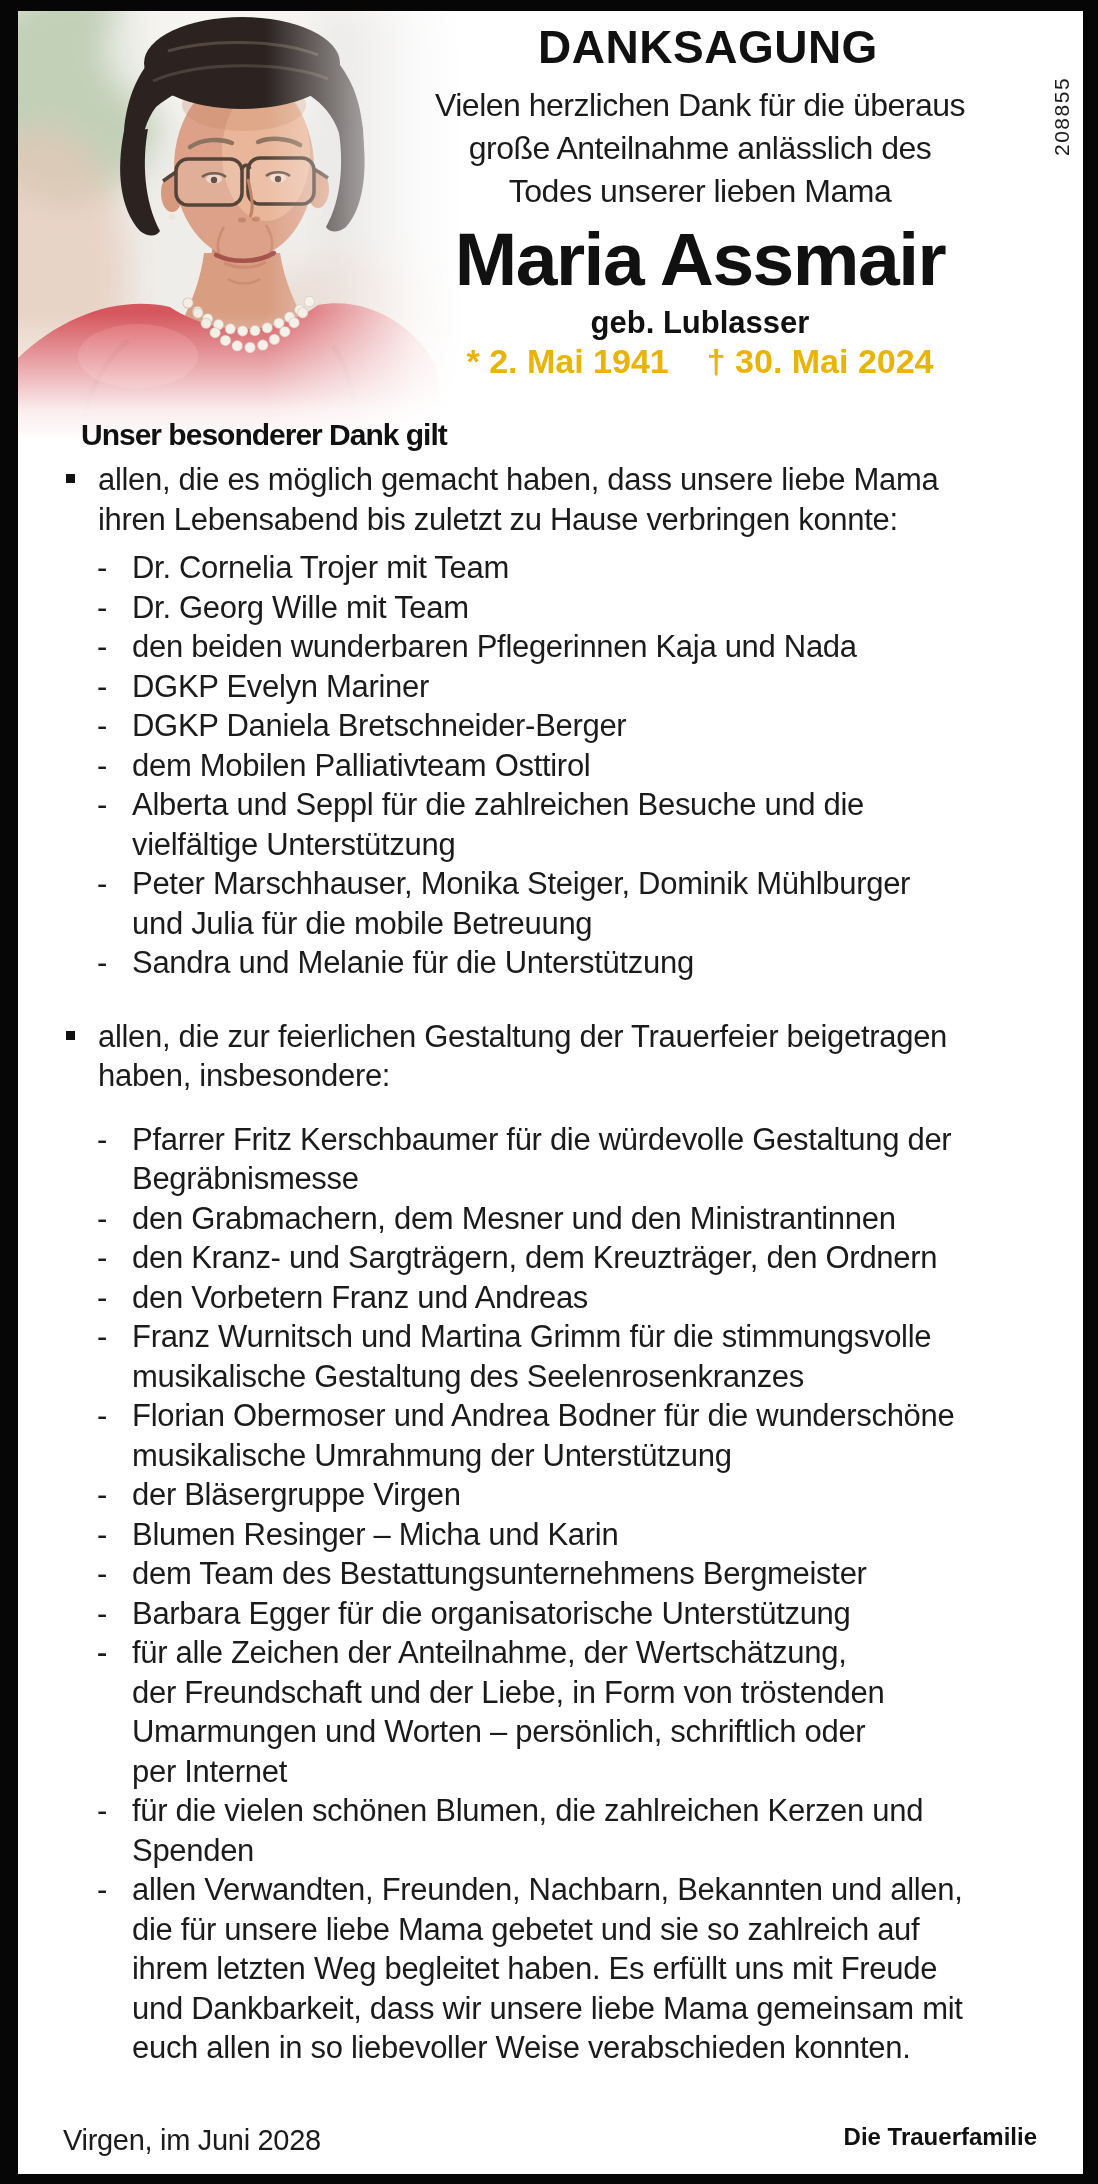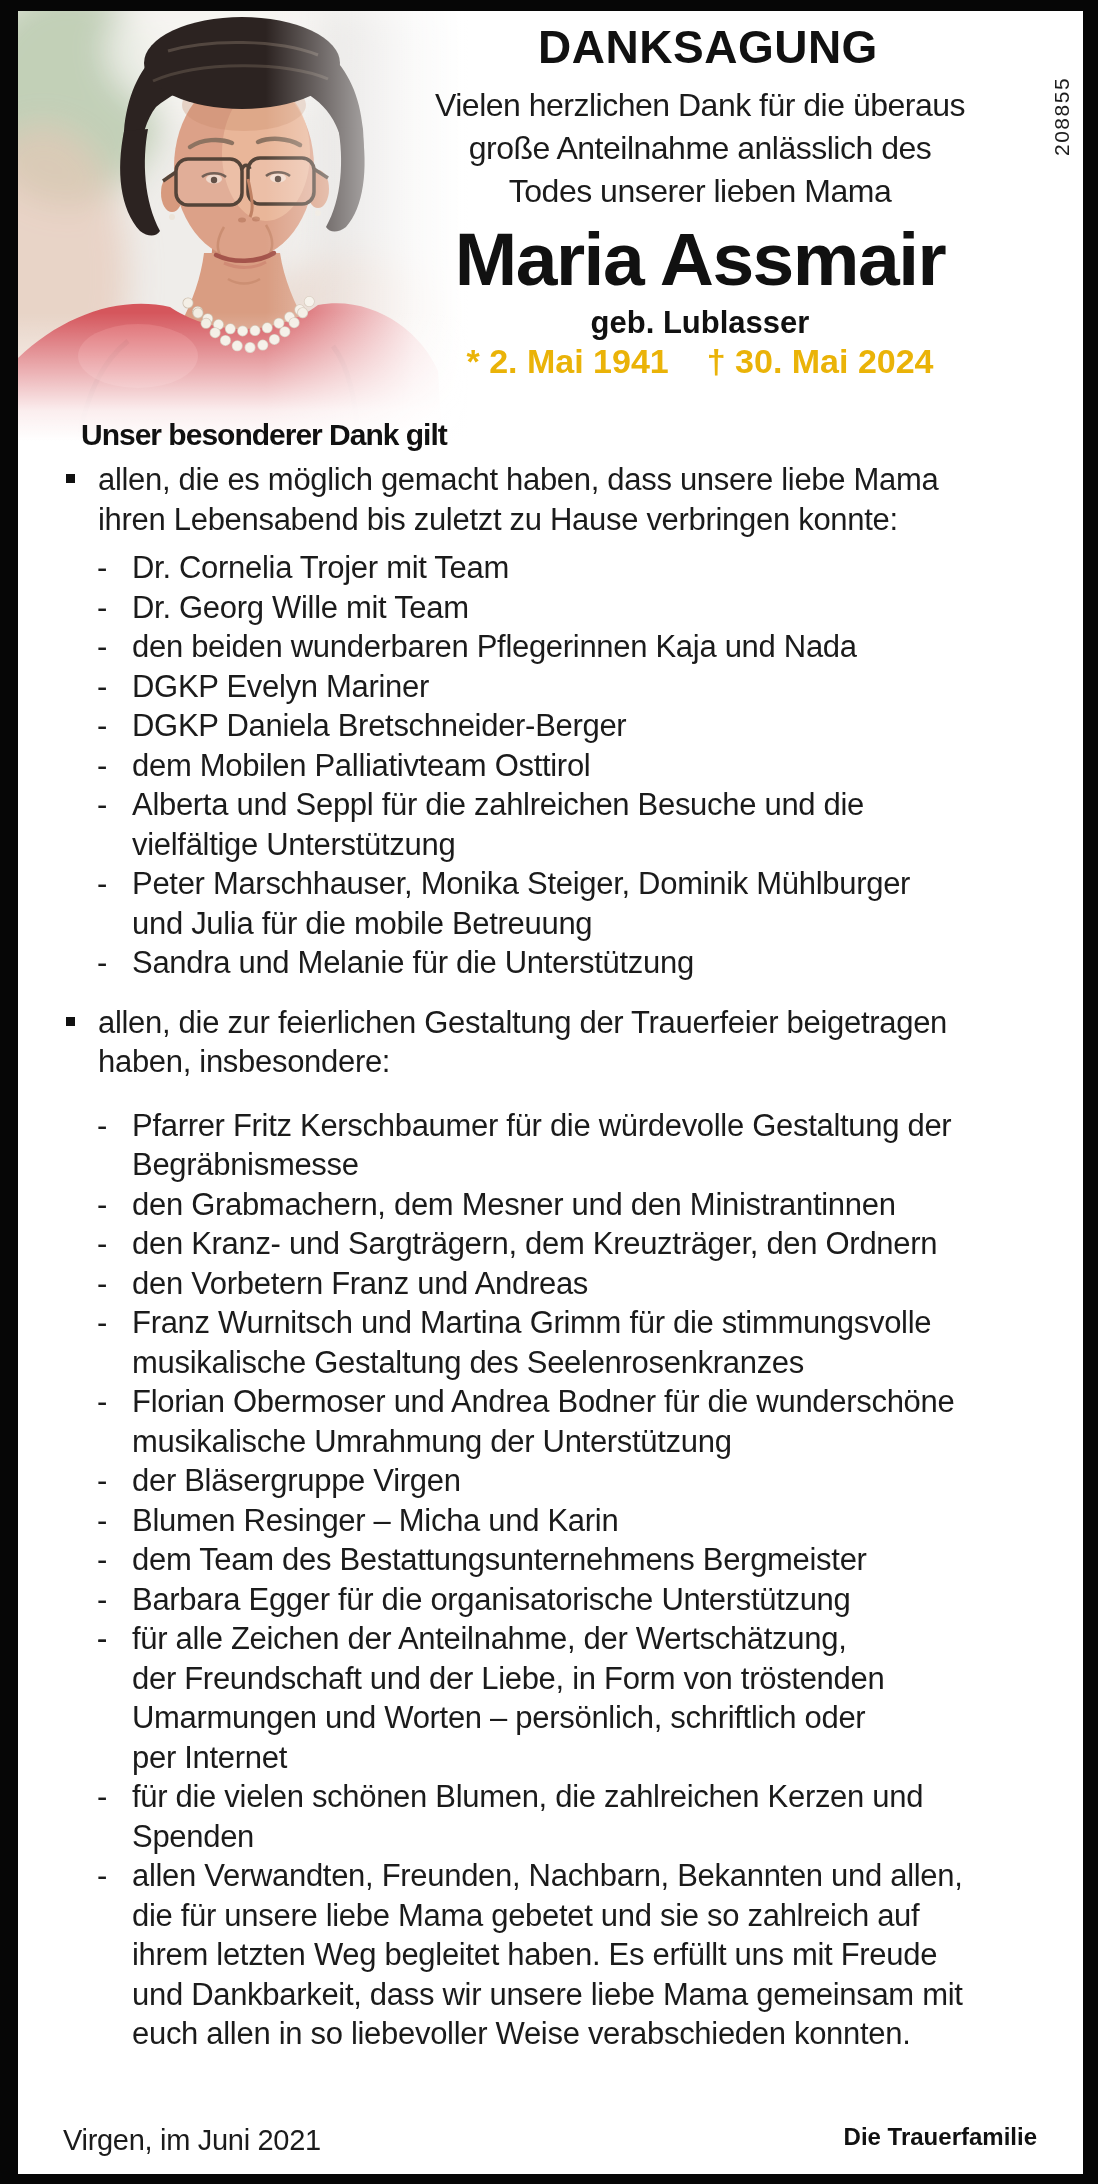--- a/index.html
+++ b/index.html
@@ -23,21 +23,21 @@
         font-size:34px;font-weight:700;line-height:1;color:#eab308;}
   .dates .death{margin-left:38px;}
   .section-heading{position:absolute;left:63px;top:402px;margin:18px;
         font-size:30px;font-weight:700;letter-spacing:-1px;line-height:1;color:#111;}
   .thanks{position:absolute;left:63px;top:460px;width:990px;
         font-size:31px;line-height:39.5px;letter-spacing:-0.3px;color:#1b1b1b;}
   .lead{position:relative;padding-left:35px;}
   .lead .sq{position:absolute;left:3px;top:14px;width:9px;height:9px;background:#111;}
   .lead-text,.item .t{white-space:pre-line;}
   .sub{margin-top:9px;}
-  .lead.g2{margin-top:20px;}
+  .lead.g2{margin-top:34px;}
   .sub.second{margin-top:24px;}
   .item{position:relative;padding-left:69px;}
   .item .dash{position:absolute;left:34px;top:0;}
   .footer-left{position:absolute;left:63px;top:2124px;font-size:29px;letter-spacing:-0.3px;color:#1b1b1b;}
   .footer-right{position:absolute;right:61px;top:2123px;font-size:24px;font-weight:700;color:#111;}
 </style>
 </head>
 <body>
 
 <div class="page">
@@ -185,15 +185,15 @@
       <div class="item"><span class="dash">-</span><span class="t">für die vielen schönen Blumen, die zahlreichen Kerzen und
 Spenden</span></div>
       <div class="item"><span class="dash">-</span><span class="t">allen Verwandten, Freunden, Nachbarn, Bekannten und allen,
 die für unsere liebe Mama gebetet und sie so zahlreich auf
 ihrem letzten Weg begleitet haben. Es erfüllt uns mit Freude
 und Dankbarkeit, dass wir unsere liebe Mama gemeinsam mit
 euch allen in so liebevoller Weise verabschieden konnten.</span></div>
     </div>
   </div>
 
-  <div class="footer-left">Virgen, im Juni 2021</div>
+  <div class="footer-left">Virgen, im Juni 2028</div>
   <div class="footer-right">Die Trauerfamilie</div>
 </div>
 
 </body></html>

